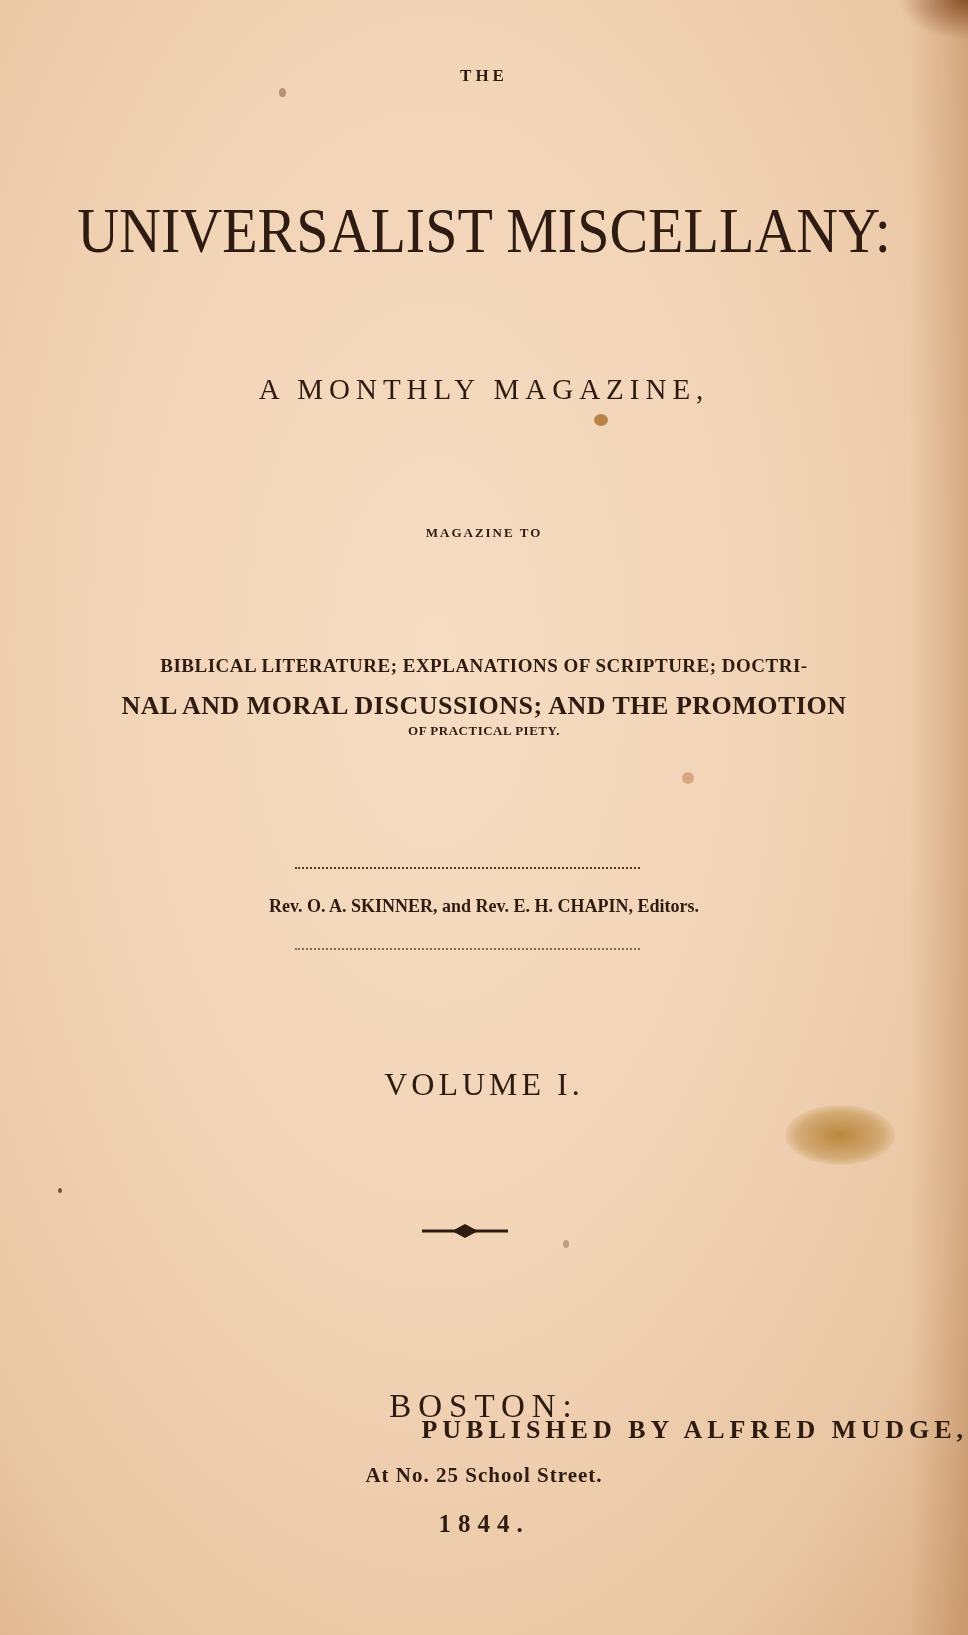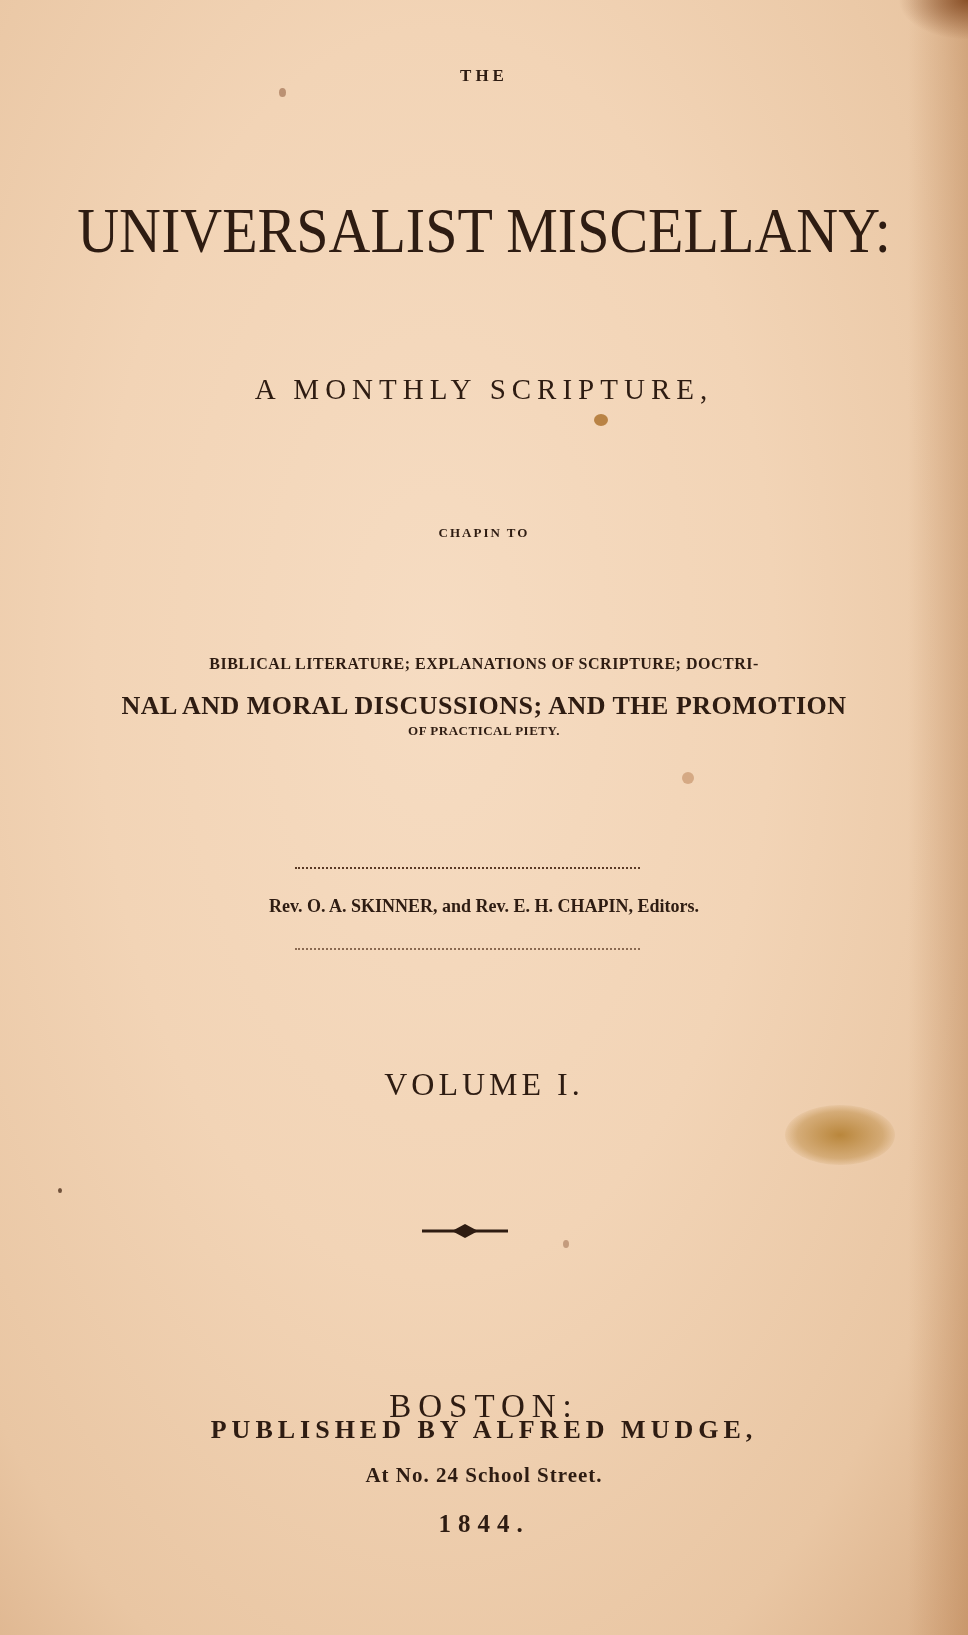--- a/index.html
+++ b/index.html
@@ -29,42 +29,42 @@
 <div class="stain" style="left:594px;top:414px;width:14px;height:12px;background:rgba(170,110,40,0.8);"></div>
 <div class="stain" style="left:682px;top:772px;width:12px;height:12px;background:rgba(200,150,110,0.7);"></div>
 <div class="stain" style="left:279px;top:88px;width:7px;height:9px;background:rgba(150,100,70,0.6);"></div>
 <div class="stain" style="left:58px;top:1188px;width:4px;height:5px;background:rgba(80,50,30,0.8);"></div>
 <div class="stain" style="left:563px;top:1240px;width:6px;height:8px;background:rgba(150,100,70,0.5);"></div>
 
 <div class="line bold" style="top:66px;font-size:17px;letter-spacing:4px;">THE</div>
 
 <div class="line" style="top:197px;font-size:58px;letter-spacing:0px;transform:scaleY(1.08);">UNIVERSALIST MISCELLANY:</div>
 
-<div class="line" style="top:373px;font-size:29px;letter-spacing:6px;">A MONTHLY SCRIPTURE,</div>
+<div class="line" style="top:373px;font-size:29px;letter-spacing:6px;">A MONTHLY MAGAZINE,</div>
 
-<div class="line bold" style="top:525px;font-size:13px;letter-spacing:2px;">CHAPIN TO</div>
+<div class="line bold" style="top:525px;font-size:13px;letter-spacing:2px;">MAGAZINE TO</div>
 
-<div class="line bold" style="top:655px;font-size:16px;letter-spacing:0.5px;">BIBLICAL LITERATURE; EXPLANATIONS OF SCRIPTURE; DOCTRI-</div>
+<div class="line bold" style="top:655px;font-size:19px;letter-spacing:0.5px;">BIBLICAL LITERATURE; EXPLANATIONS OF SCRIPTURE; DOCTRI-</div>
 <div class="line bold" style="top:691px;font-size:26px;letter-spacing:0.5px;">NAL AND MORAL DISCUSSIONS; AND THE PROMOTION</div>
 <div class="line bold" style="top:723px;font-size:13px;letter-spacing:0.5px;">OF PRACTICAL PIETY.</div>
 
 <div class="rule" style="left:295px;top:867px;width:345px;"></div>
 
 <div class="line bold" style="top:896px;font-size:18px;">Rev. O. A. SKINNER, and Rev. E. H. CHAPIN, Editors.</div>
 
 <div class="rule" style="left:295px;top:948px;width:345px;border-top-color:#8a6a52;"></div>
 
 <div class="line" style="top:1066px;font-size:32px;letter-spacing:4px;font-weight:normal;">VOLUME I.</div>
 
 <div style="position:absolute;left:420px;top:1220px;">
   <svg width="90" height="22" viewBox="0 0 90 22">
     <line x1="2" y1="11" x2="88" y2="11" stroke="#2e1c12" stroke-width="3"></line>
     <polygon points="32,11 45,4 58,11 45,18" fill="#2e1c12"></polygon>
   </svg>
 </div>
 
 <div class="line" style="top:1388px;font-size:33px;letter-spacing:7px;">BOSTON:</div>
 
-<div class="line bold" style="top:1415px;font-size:26px;letter-spacing:5px;">PUBLISHED BY ALFRED MUDGE,</div>
+<div class="line bold" style="top:1415px;font-size:26px;letter-spacing:5px;text-align:right;">PUBLISHED BY ALFRED MUDGE,</div>
 
-<div class="line bold" style="top:1463px;font-size:21px;letter-spacing:1px;">At No. 24 School Street.</div>
+<div class="line bold" style="top:1463px;font-size:21px;letter-spacing:1px;">At No. 25 School Street.</div>
 
 <div class="line bold" style="top:1510px;font-size:25px;letter-spacing:7px;font-family:Liberation Serif, serif;">1844.</div>
 
 </body></html>

